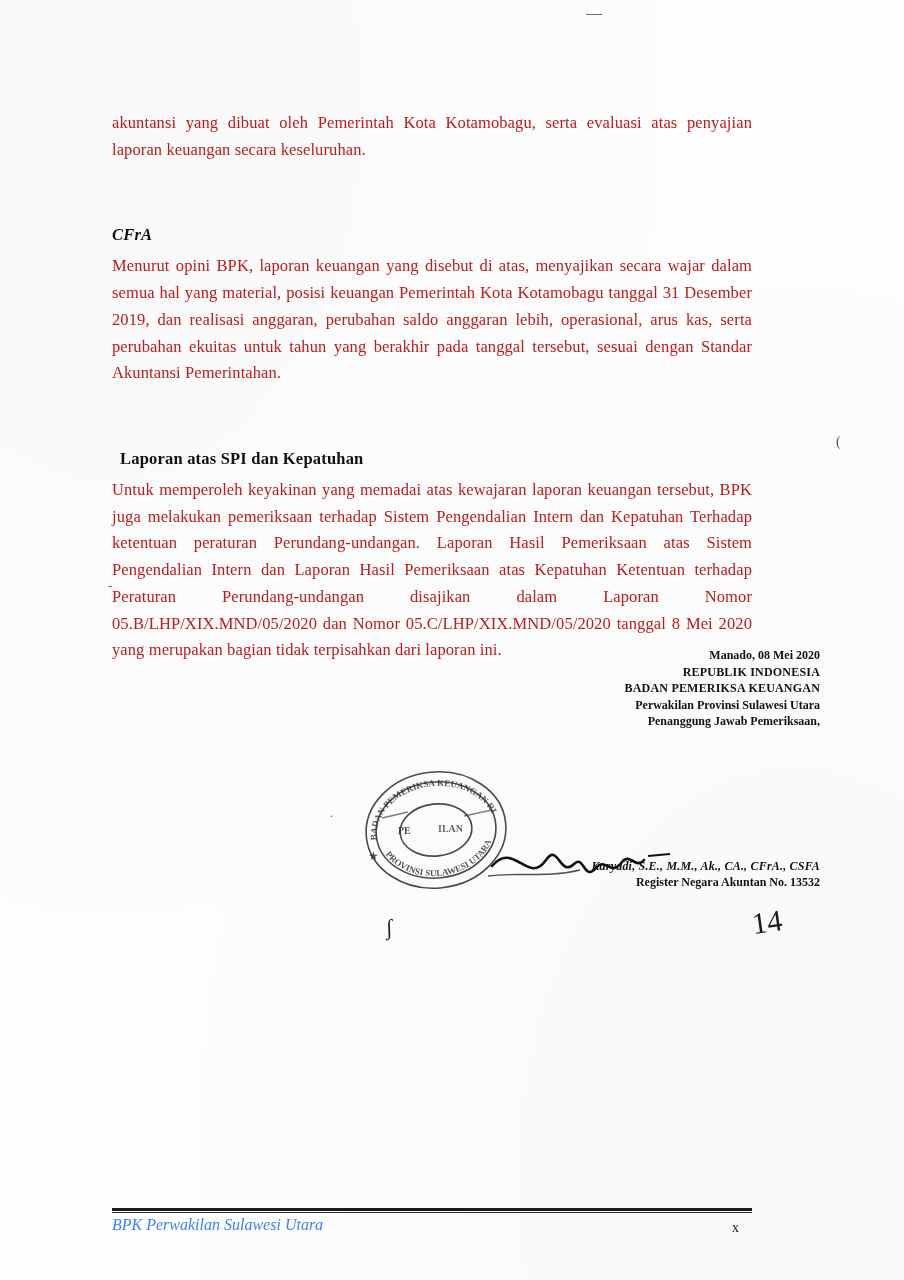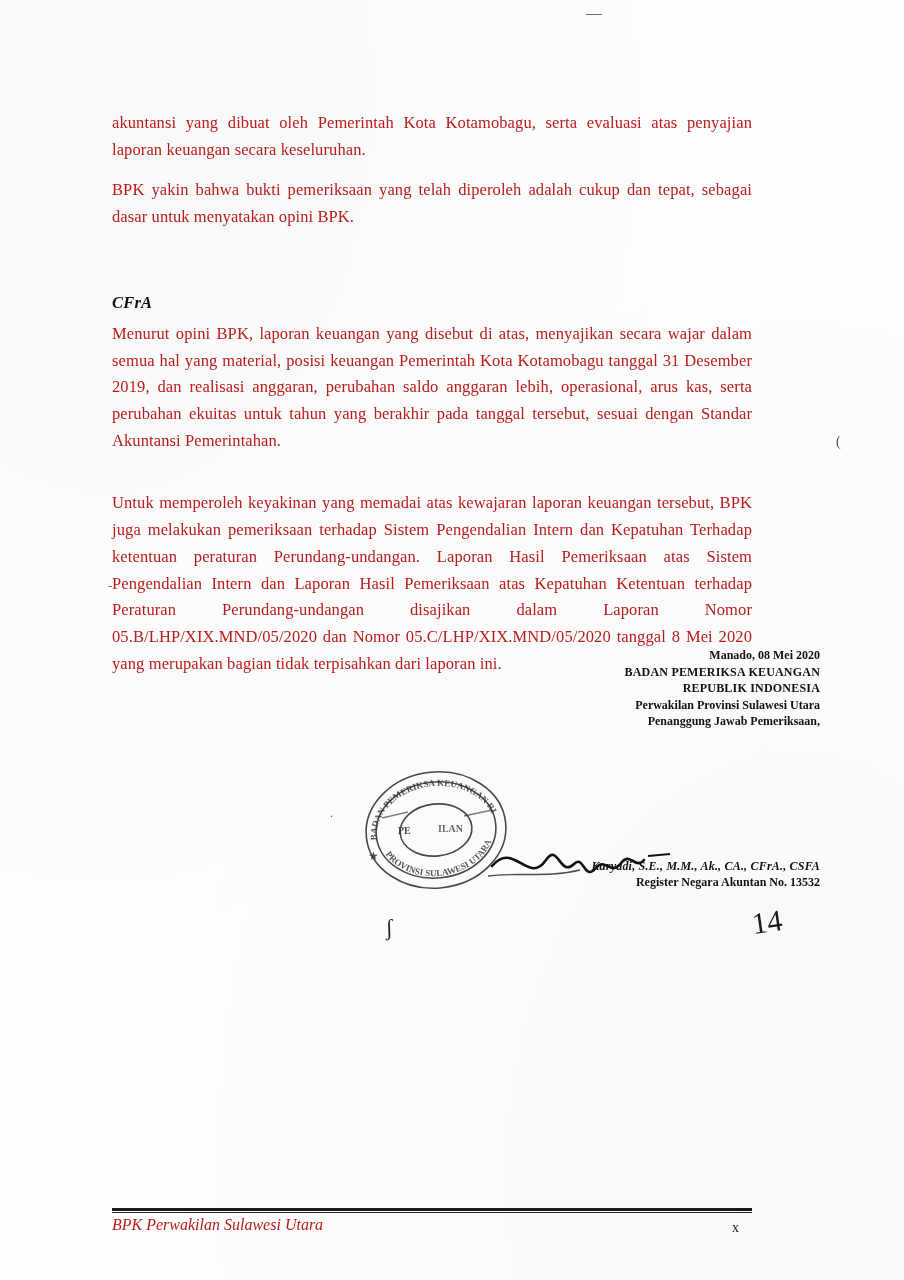--- a/index.html
+++ b/index.html
@@ -145,21 +145,21 @@
     width: 640px;
     height: 1px;
     background: #2a2a2a;
   }
   .footer-text {
     position: absolute;
     left: 112px;
     top: 1216px;
     font-style: italic;
     font-size: 16px;
-    color: #b91c1c;
+    color: #3b82f6;
   }
   .footer-page {
     position: absolute;
     left: 732px;
     top: 1220px;
     font-size: 14px;
     color: #222;
   }
 
   
@@ -180,39 +180,39 @@
 
   <span class="mark mark-top">—</span>
   <span class="mark mark-right">(</span>
   <span class="mark mark-left">-</span>
   <span class="mark mark-mid">.</span>
 
   <div class="content">
 
     <p class="para">akuntansi yang dibuat oleh Pemerintah Kota Kotamobagu, serta evaluasi atas penyajian laporan keuangan secara keseluruhan.</p>
 
-    <p class="para">BPK yakin bahwa bukti pemeriksaan yang telah diperoleh adalah cukup dan tepat, sebagai dasar untuk menyatakan opini BPK.</p>
 
     <div class="spacer-lg"></div>
 
     <div class="heading italic">CFrA</div>
 
     <p class="para">Menurut opini BPK, laporan keuangan yang disebut di atas, menyajikan secara wajar dalam semua hal yang material, posisi keuangan Pemerintah Kota Kotamobagu tanggal 31 Desember 2019, dan realisasi anggaran, perubahan saldo anggaran lebih, operasional, arus kas, serta perubahan ekuitas untuk tahun yang berakhir pada tanggal tersebut, sesuai dengan Standar Akuntansi Pemerintahan.</p>
 
     <div class="spacer-lg"></div>
 
+    <div class="heading">Laporan atas SPI dan Kepatuhan</div>
 
     <p class="para">Untuk memperoleh keyakinan yang memadai atas kewajaran laporan keuangan tersebut, BPK juga melakukan pemeriksaan terhadap Sistem Pengendalian Intern dan Kepatuhan Terhadap ketentuan peraturan Perundang-undangan. Laporan Hasil Pemeriksaan atas Sistem Pengendalian Intern dan Laporan Hasil Pemeriksaan atas Kepatuhan Ketentuan terhadap Peraturan Perundang-undangan disajikan dalam Laporan Nomor 05.B/LHP/XIX.MND/05/2020 dan Nomor 05.C/LHP/XIX.MND/05/2020 tanggal 8 Mei 2020 yang merupakan bagian tidak terpisahkan dari laporan ini.</p>
 
   </div>
 
   <div class="sign-block">
     <div class="sign-date">Manado, 08 Mei 2020</div>
+    <div class="sign-line">REPUBLIK INDONESIA</div>
     <div class="sign-line">BADAN PEMERIKSA KEUANGAN</div>
-    <div class="sign-line">REPUBLIK INDONESIA</div>
     <div class="sign-sub">Perwakilan Provinsi Sulawesi Utara</div>
     <div class="sign-sub">Penanggung Jawab Pemeriksaan,</div>
     <div class="sign-gap"></div>
     <div class="sign-name">Karyadi, S.E., M.M., Ak., CA., CFrA., CSFA</div>
     <div class="sign-reg">Register Negara Akuntan No. 13532</div>
   </div>
 
   <div class="stamp">
     <svg width="168" height="140" viewBox="0 0 168 140">
       <g fill="none" stroke="#2b2b2b" stroke-width="1.6" opacity="0.85">

